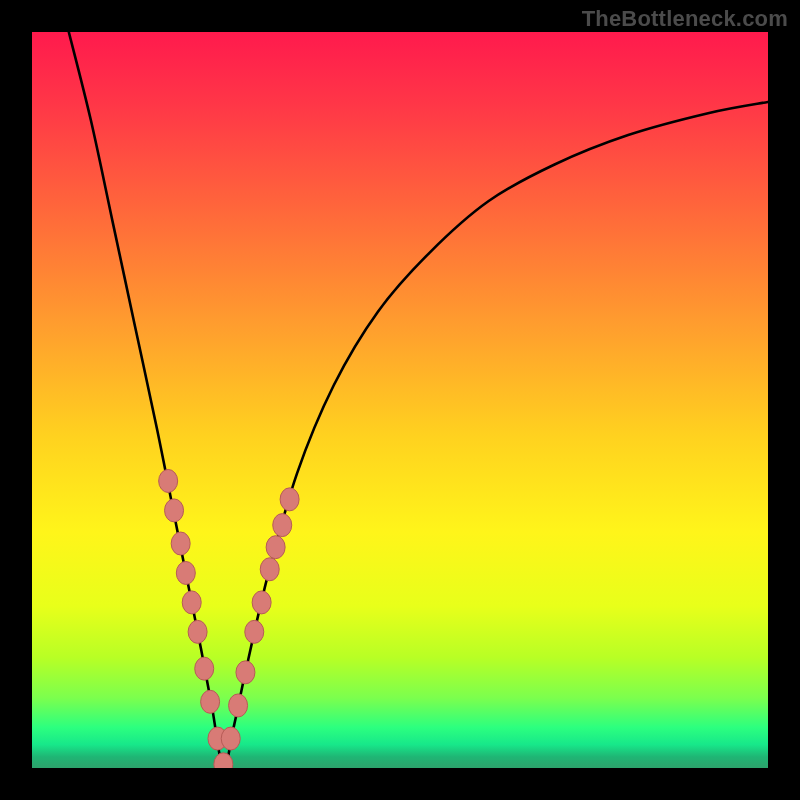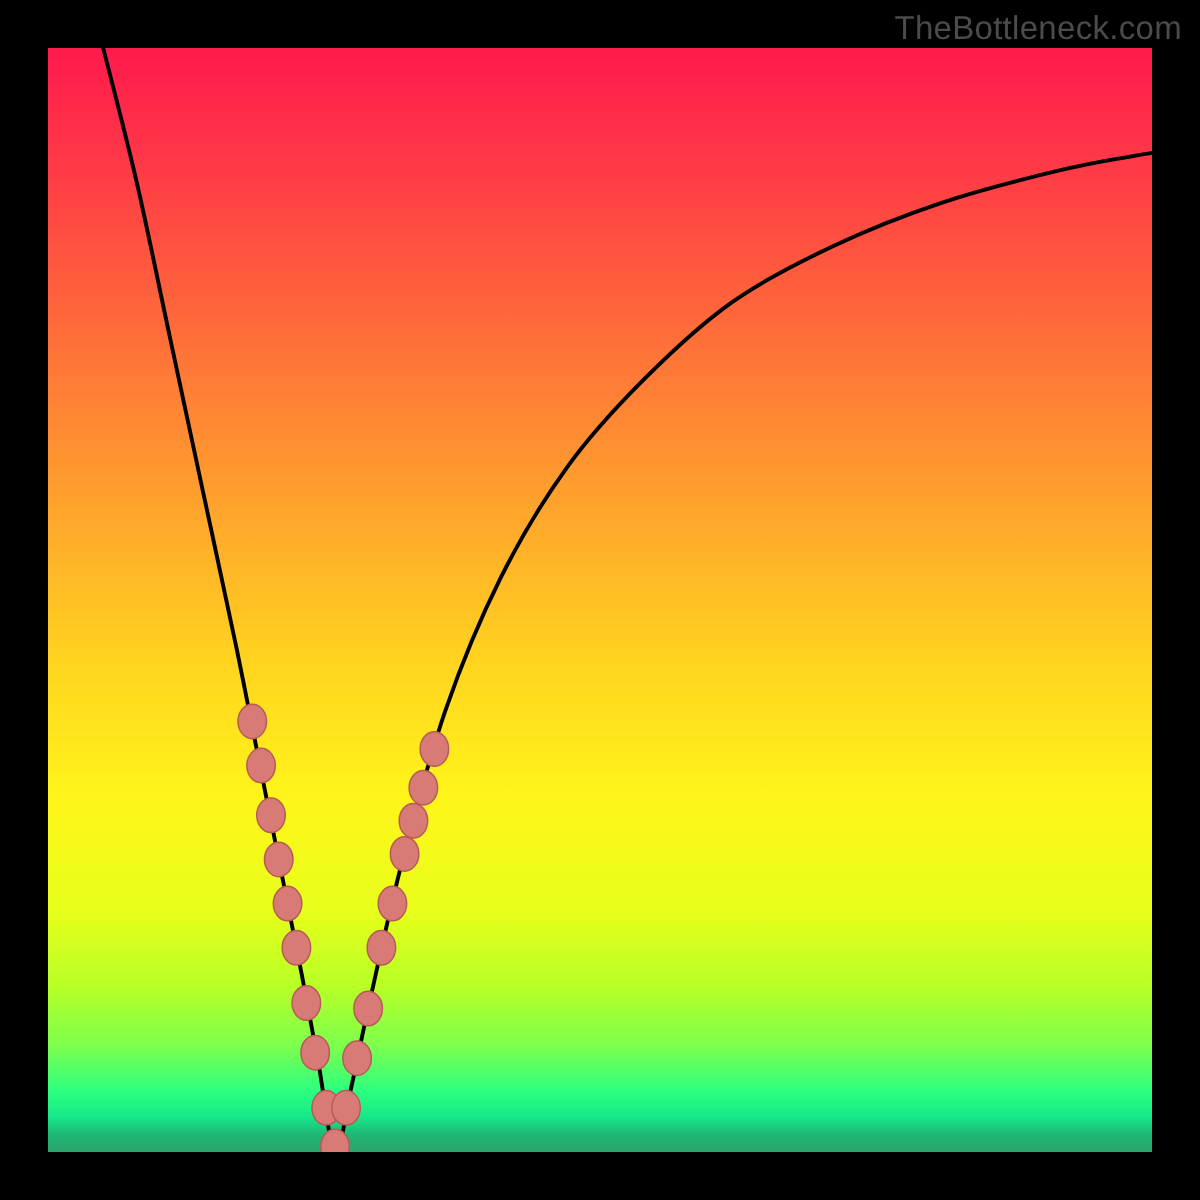--- a/index.html
+++ b/index.html
@@ -27,21 +27,21 @@
   .gradient {
     position: absolute;
     left: 0; top: 0; width: 100%; height: 100%;
   }
   .watermark {
     position: absolute;
     top: 6px;
     right: 12px;
     color: #4b4b4b;
     font-size: 22px;
-    font-weight: 400;
+    font-weight: 700;
     letter-spacing: 0.2px;
     user-select: none;
   }
   svg.overlay {
     position: absolute;
     left: 0; top: 0;
     width: 100%;
     height: 100%;
   }
 </style>

